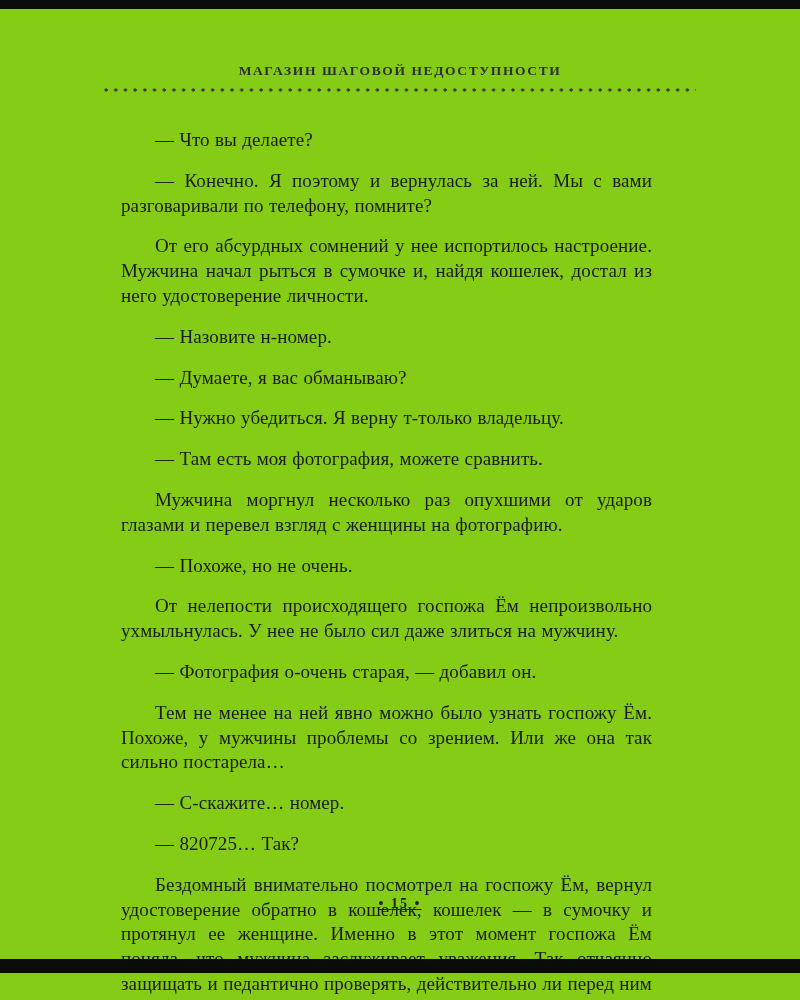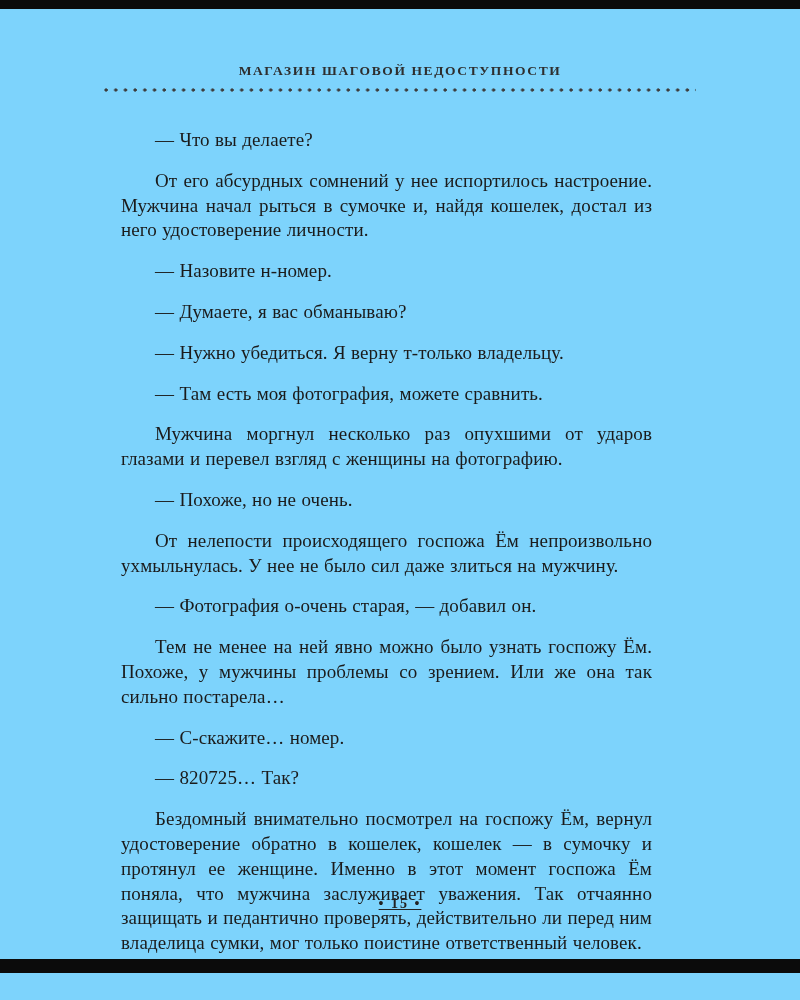--- a/index.html
+++ b/index.html
@@ -4,21 +4,21 @@
 <style>
   html, body {
     margin: 0;
     padding: 0;
     background: #ffffff;
   }
   .scan {
     position: relative;
     width: 800px;
     height: 1000px;
-    background: #7dd3fc;
+    background: #84cc16;
     overflow: hidden;
     font-family: "Liberation Serif", "DejaVu Serif", serif;
   }
   .edge-bar {
     position: absolute;
     left: 0;
     width: 800px;
     background: #0b0b0b;
   }
   .edge-bar.top    { top: 0;     height: 9px; }
@@ -79,20 +79,21 @@
 
 <div class="scan">
   <div class="edge-bar top"></div>
 
   <div class="running-title">МАГАЗИН ШАГОВОЙ НЕДОСТУПНОСТИ</div>
 
   <div class="dotted-rule"></div>
 
   <div class="body-text">
     <p>— Что вы делаете?</p>
+    <p>— Конечно. Я поэтому и вернулась за ней. Мы с вами разговаривали по телефону, помните?</p>
     <p>От его абсурдных сомнений у нее испортилось настроение. Мужчина начал рыться в сумочке и, найдя кошелек, достал из него удостоверение личности.</p>
     <p>— Назовите н-номер.</p>
     <p>— Думаете, я вас обманываю?</p>
     <p>— Нужно убедиться. Я верну т-только владельцу.</p>
     <p>— Там есть моя фотография, можете сравнить.</p>
     <p>Мужчина моргнул несколько раз опухшими от ударов глазами и перевел взгляд с женщины на фотографию.</p>
     <p>— Похоже, но не очень.</p>
     <p>От нелепости происходящего госпожа Ём непроизвольно ухмыльнулась. У нее не было сил даже злиться на мужчину.</p>
     <p>— Фотография о-очень старая, — добавил он.</p>
     <p>Тем не менее на ней явно можно было узнать госпожу Ём. Похоже, у мужчины проблемы со зрением. Или же она так сильно постарела…</p>

